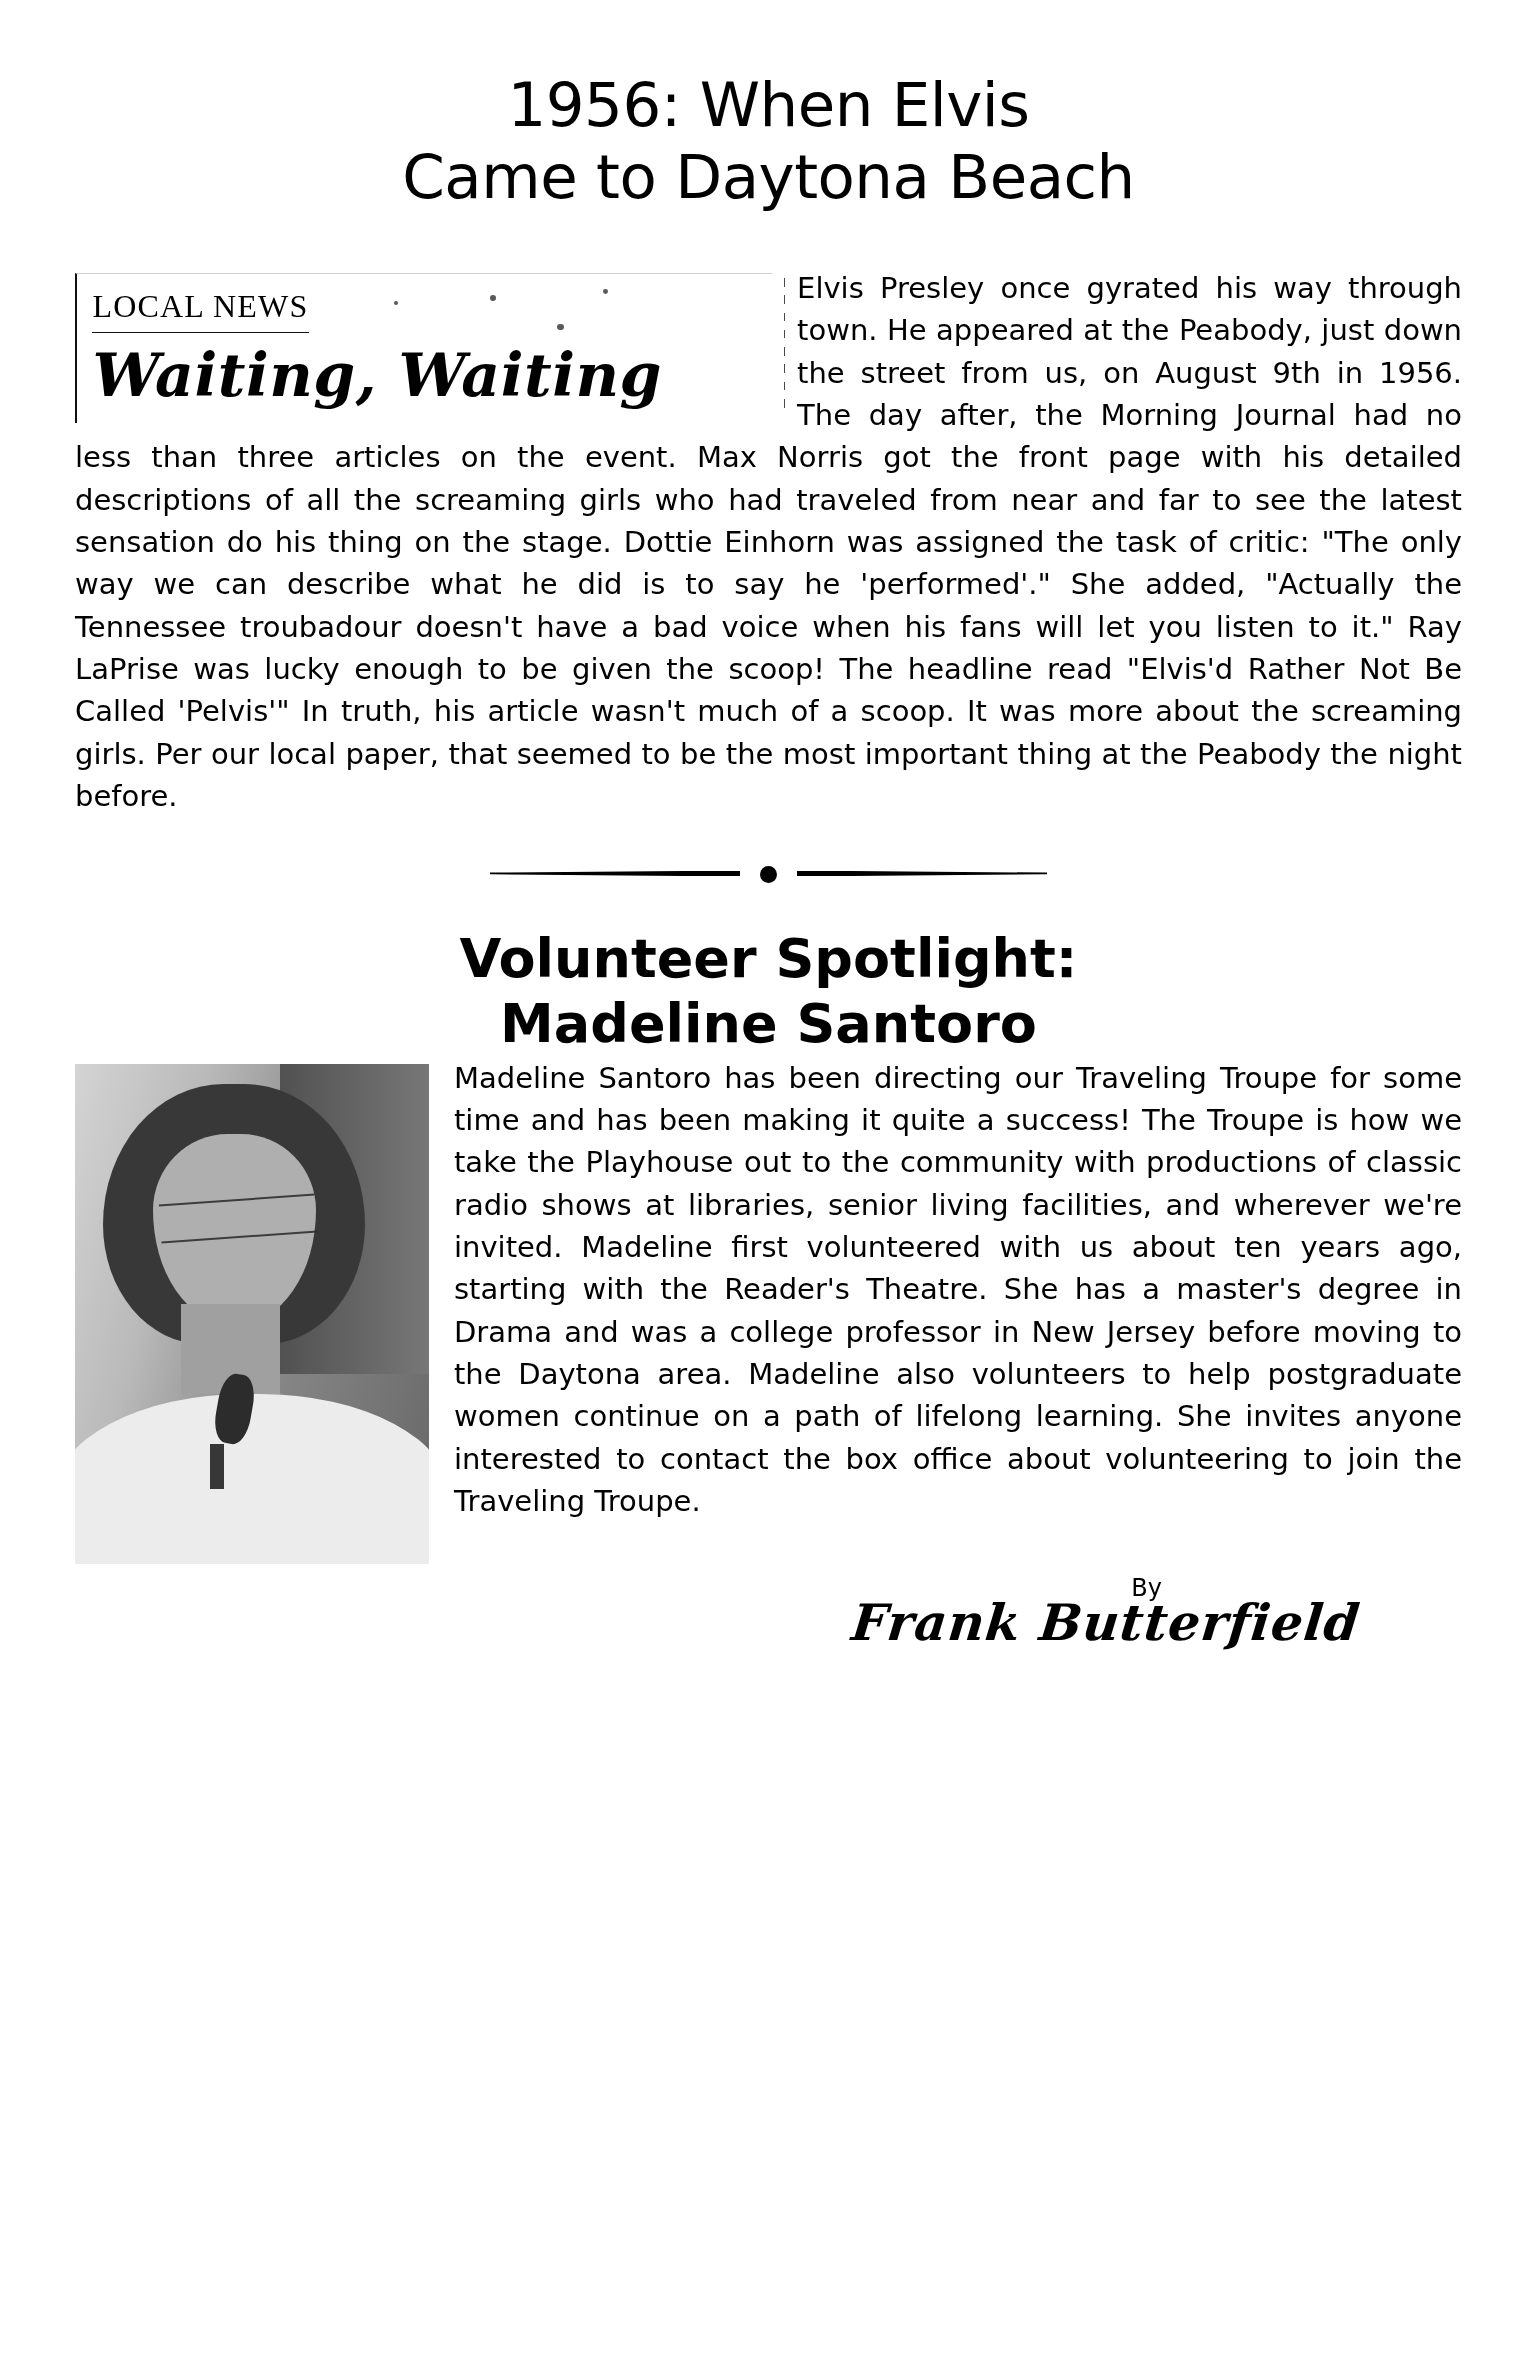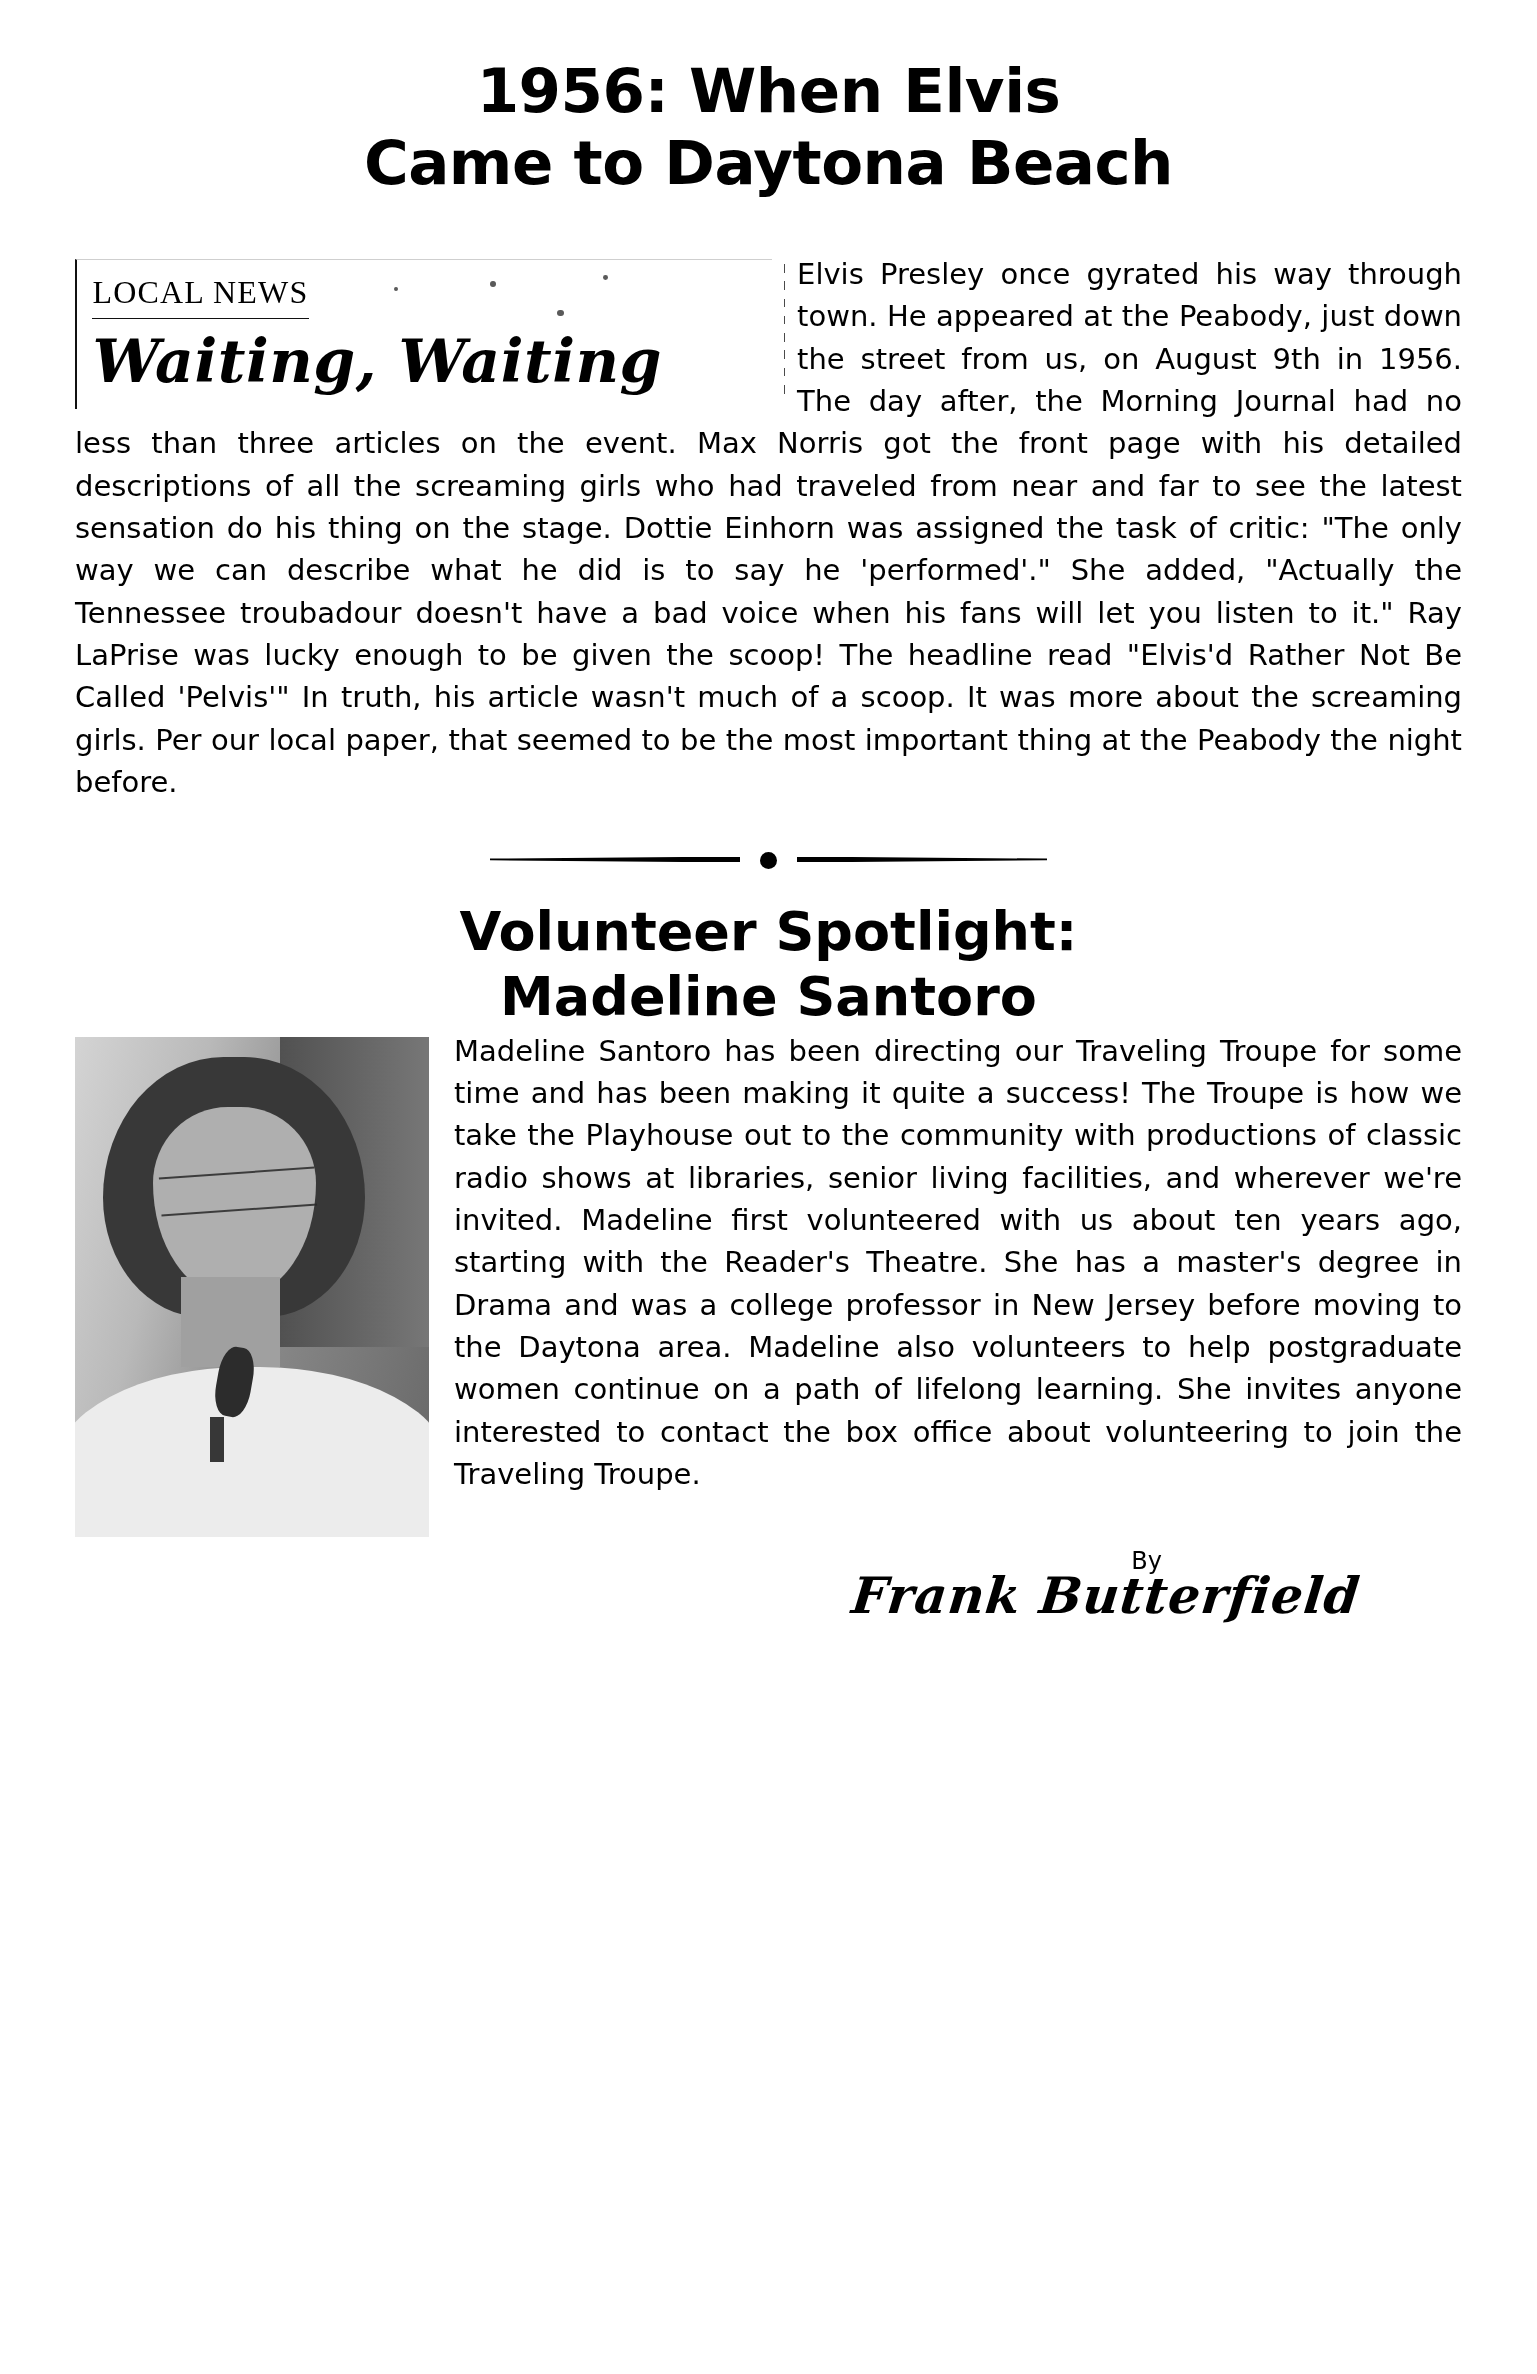--- a/index.html
+++ b/index.html
@@ -21,23 +21,23 @@
     box-sizing: border-box;
     padding: 0 75px;
     position: relative;
   }
 
   
   .main-title {
     text-align: center;
     font-size: 61px;
     line-height: 1.18;
-    font-weight: 700;
+    font-weight: 400;
     letter-spacing: -0.5px;
-    margin: 55px 0 0 0;
+    margin: 69px 0 0 0;
     font-family: "DejaVu Sans", sans-serif;
   }
   .main-title .line {
     display: block;
   }
 
   
   .article {
     margin-top: 54px;
     font-size: 29px;
@@ -133,21 +133,21 @@
     margin-left: -8.6px;
     background: #000;
     border-radius: 50%;
   }
 
   
   .spotlight-title {
     text-align: center;
     font-size: 54px;
     line-height: 1.2;
-    margin: 24px 0 0 0;
+    margin: 37px 0 0 0;
     font-family: "DejaVu Sans", sans-serif;
   }
   .spotlight-title .line { display: block; }
 
   .spotlight-body {
     font-size: 29px;
     line-height: 1.46;
     text-align: justify;
     font-family: "DejaVu Sans", sans-serif;
   }

